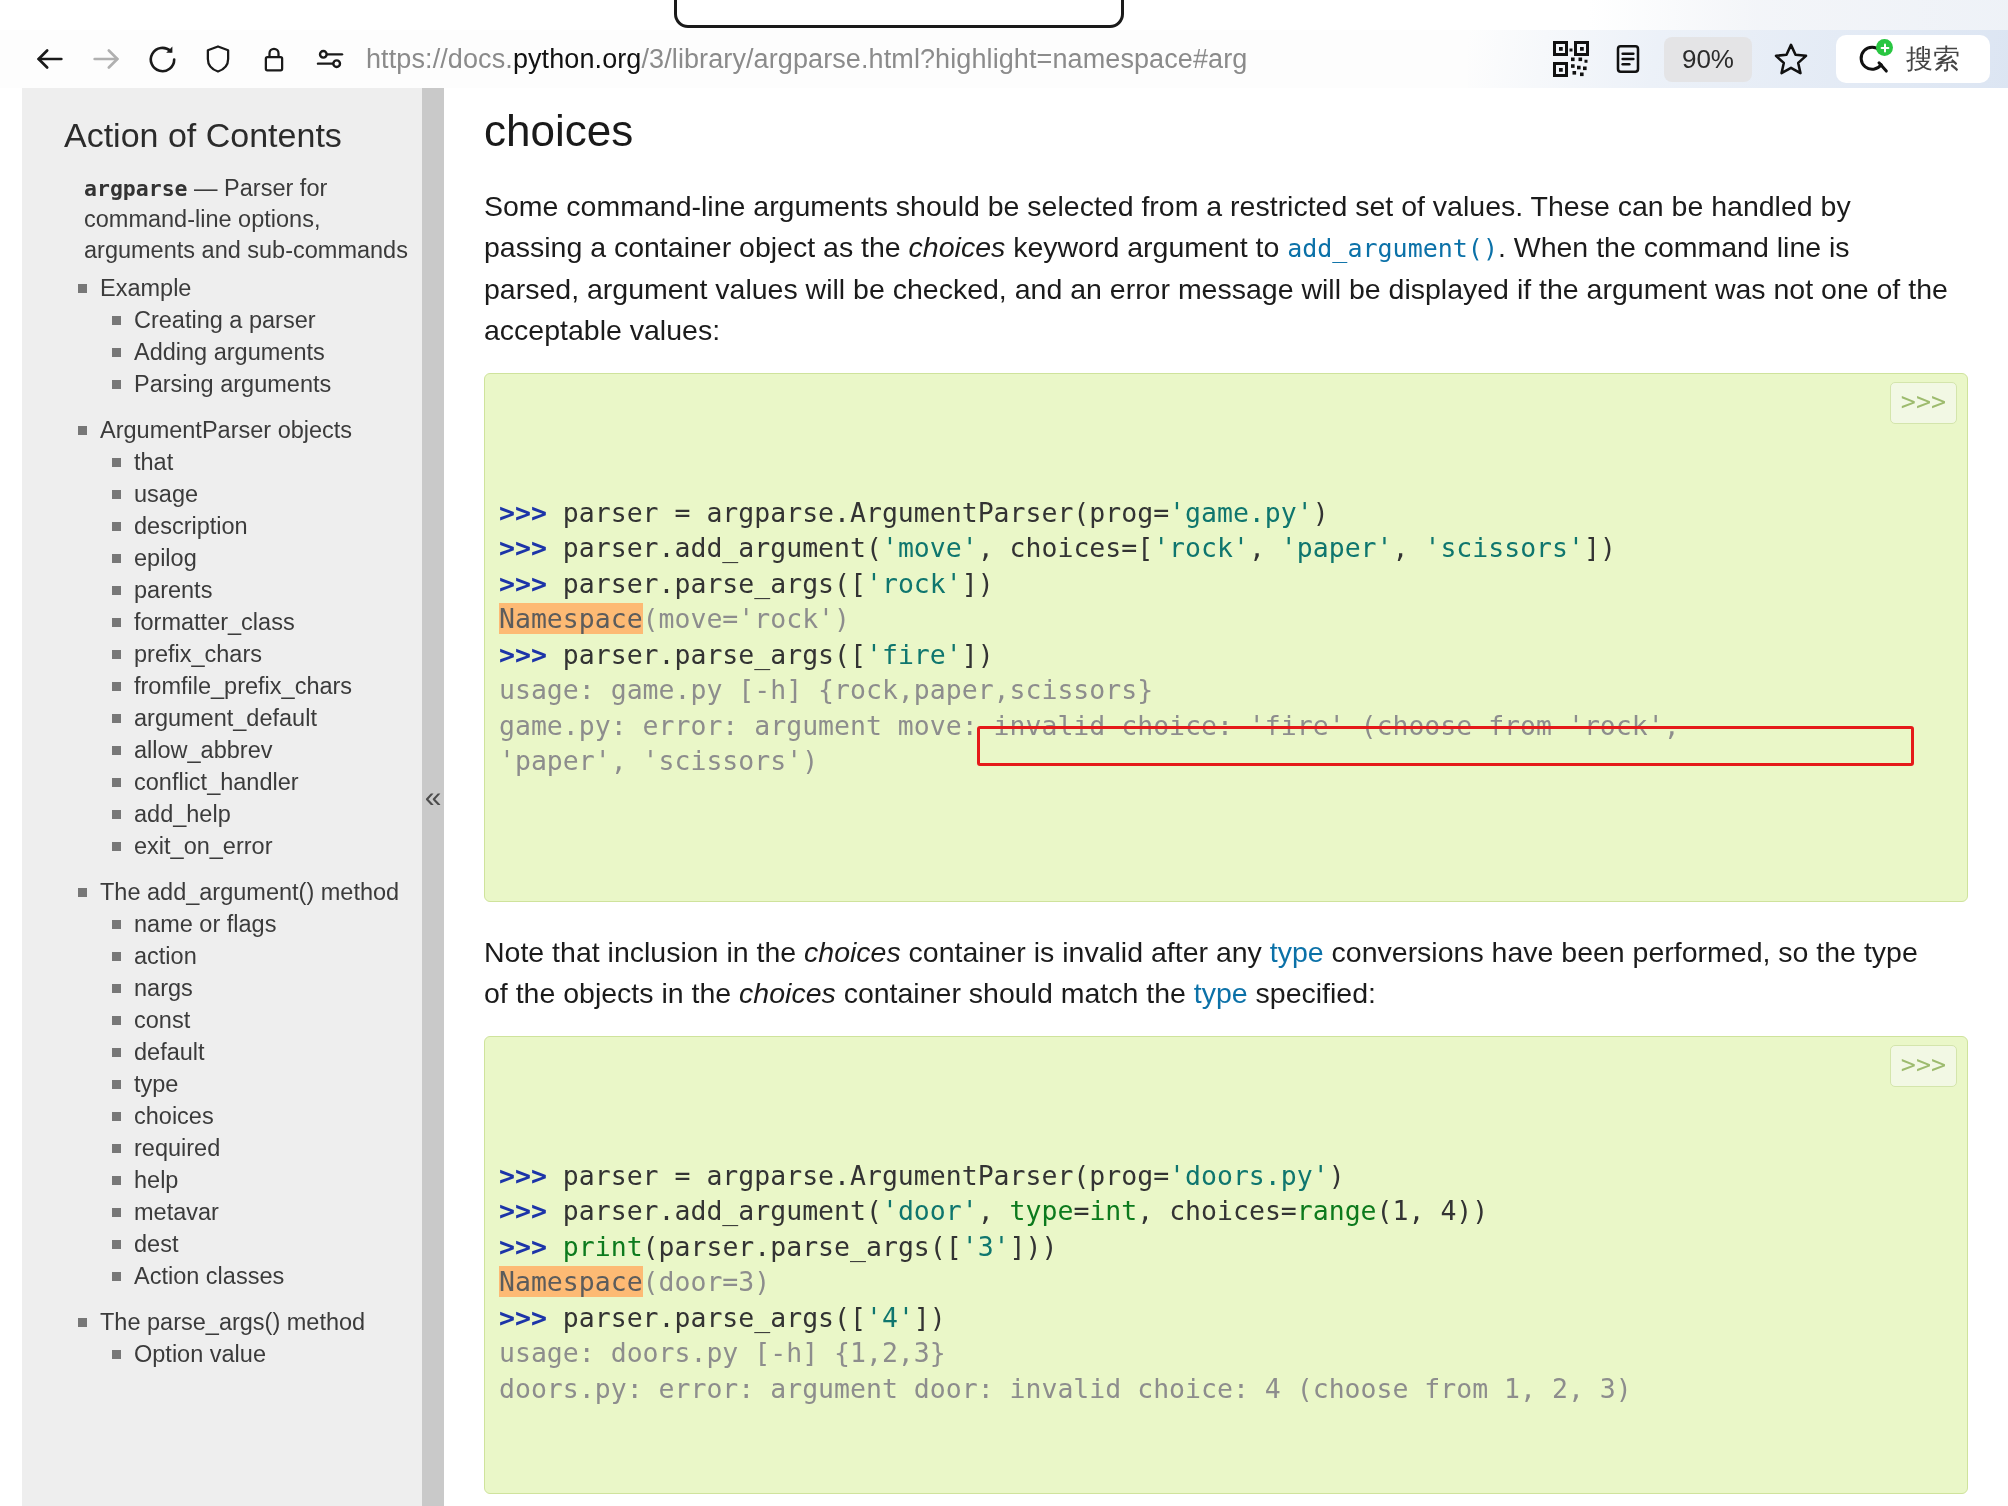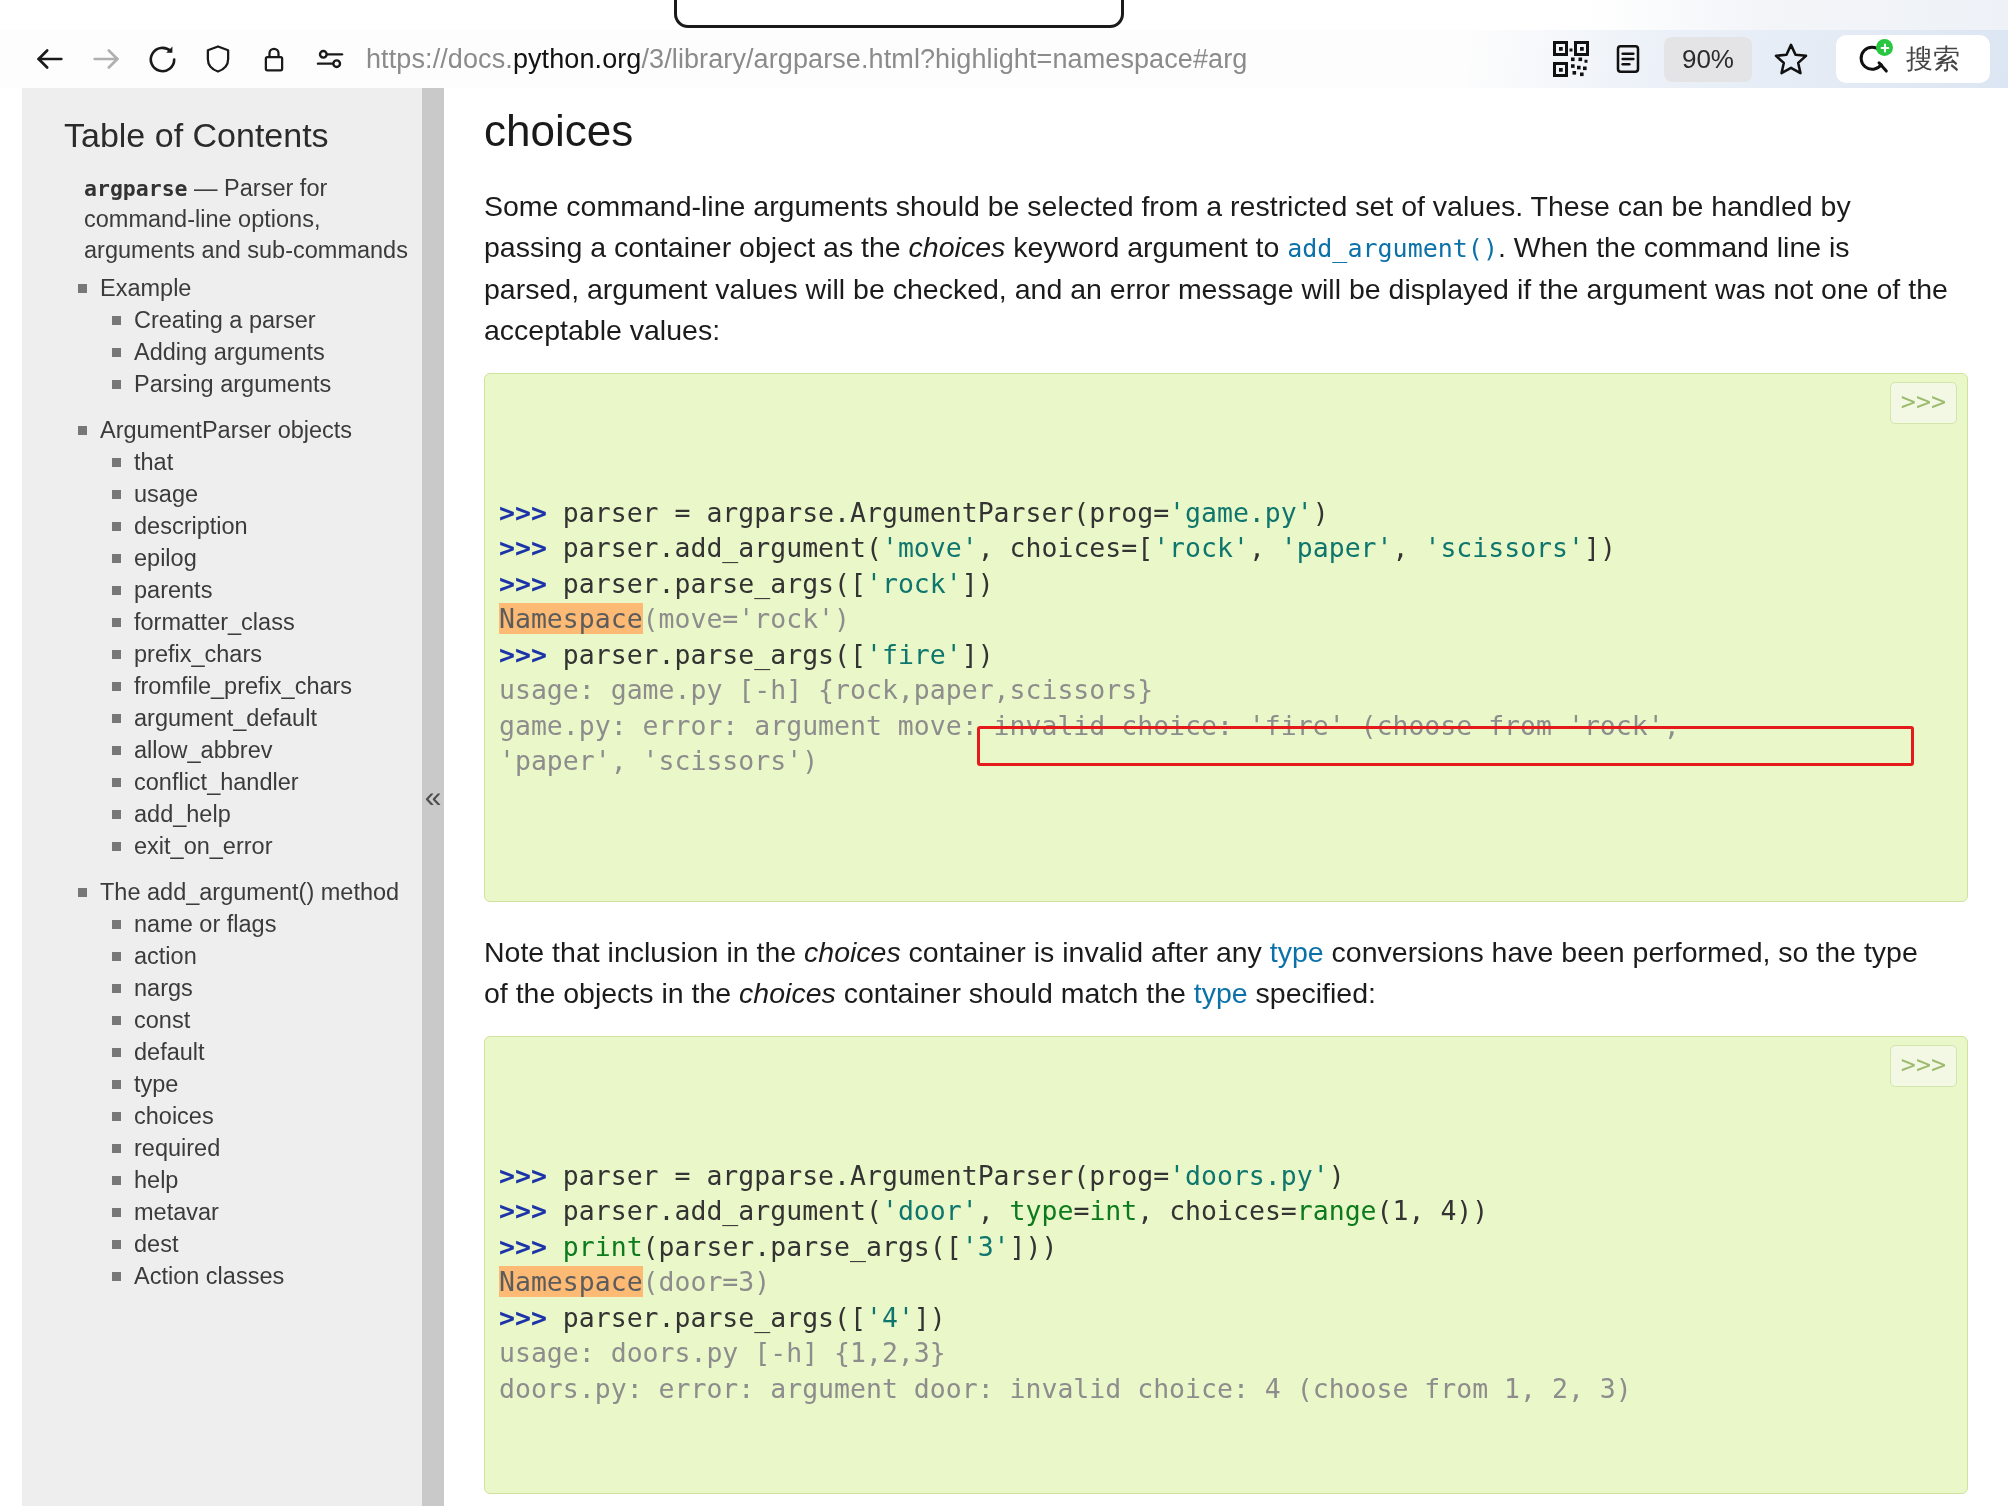--- a/index.html
+++ b/index.html
@@ -286,21 +286,21 @@
         </span>
         <span class="lbl">搜索</span>
       </div>
     </div>
   </div>
 
   <div id="content">
 
     <div id="sidebar">
       <div id="sb-inner">
-        <div id="toc-title">Table of Contents</div>
+        <div id="toc-title">Action of Contents</div>
         <div class="toc-root">
           <span class="rootlbl"><code>argparse</code><span> — Parser for command-line options, arguments and sub-commands</span></span>
           <ul class="toc lvl1" id="toc-list">
               <li>
                 <span class="bullet"></span>
                 <span class="txt">Example</span>
                 <ul class="toc lvl2">
                   <li>
                     <span class="bullet"></span>
                     <span class="txt">Creating a parser</span>
@@ -420,20 +420,30 @@
                   <li>
                     <span class="bullet"></span>
                     <span class="txt">dest</span>
                   </li>
                   <li>
                     <span class="bullet"></span>
                     <span class="txt">Action classes</span>
                   </li>
                 </ul>
               </li>
+              <li class="spaced">
+                <span class="bullet"></span>
+                <span class="txt">The parse_args() method</span>
+                <ul class="toc lvl2">
+                  <li>
+                    <span class="bullet"></span>
+                    <span class="txt">Option value</span>
+                  </li>
+                </ul>
+              </li>
             </ul>
         </div>
       </div>
     </div>
 
     <div id="sb-scroll"></div>
     <div id="collapse">
       <span class="chev">«</span>
     </div>
 

